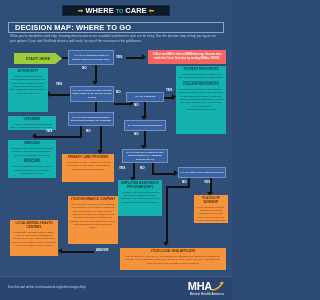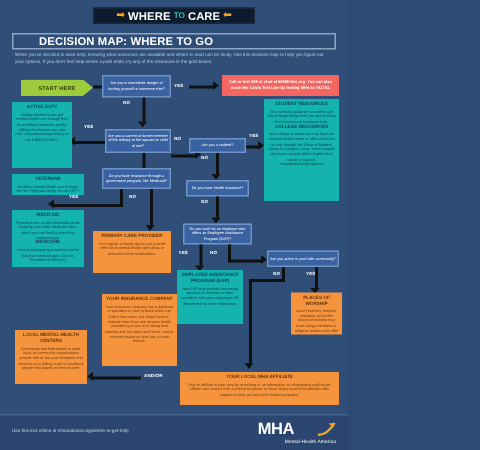--- a/index.html
+++ b/index.html
@@ -21,21 +21,21 @@
   }
   .wts .arr { color:#f5a623; font-size:7px; line-height:1; }
   .wts .w1 { color:#ffffff; font-size:7.5px; font-weight:bold; letter-spacing:.1px; }
   .wts .w2 { color:#2bbfb3; font-size:5.5px; font-weight:bold; }
   .wts .w3 { color:#ffffff; font-size:7.5px; font-weight:bold; }
 
   
   .titlebar {
     position:absolute; left:8px; top:22px; width:216px; height:11px;
     background:#2e4d77; border:1px solid #8ea5c4;
-    display:flex; align-items:center; padding-left:17px;
+    display:flex; align-items:center; padding-left:6px;
   }
   .titlebar span { color:#fff; font-size:7.5px; font-weight:bold; letter-spacing:.1px; }
 
   .intro {
     position:absolute; left:10px; top:34px; width:212px;
     color:#b8c9de; font-size:3.1px; line-height:1.5;
   }
 
   
   .node { position:absolute; overflow:hidden; }
@@ -87,21 +87,21 @@
 
   .lbl { position:absolute; color:#ffffff; font-size:3px; font-weight:bold; letter-spacing:.1px; }
 
   
   .footer {
     position:absolute; left:0; bottom:0; width:232px; height:24px; background:#2a4670;
     border-top:1px solid #44638d;
   }
   .footer .ftxt { position:absolute; left:8px; top:8px; color:#c2d2e6; font-size:3.1px; }
   .logo { position:absolute; right:8px; top:4px; display:flex; flex-direction:column; align-items:flex-end; }
-  .logo .mark { display:flex; align-items:flex-end; gap:16px; }
+  .logo .mark { display:flex; align-items:flex-end; gap:0px; }
   .logo .mark .m { color:#fff; font-size:11px; font-weight:bold; line-height:10px; letter-spacing:-.3px; }
   .logo .mark .swoosh { position:relative; width:12px; height:10px; }
   .logo .mark .swoosh svg { position:absolute; left:0; top:0; }
   .logo .sub { color:#fff; font-size:3.2px; margin-top:1px; letter-spacing:.1px; }
 </style>
 </head>
 <body>
 
 <div class="page">
 

